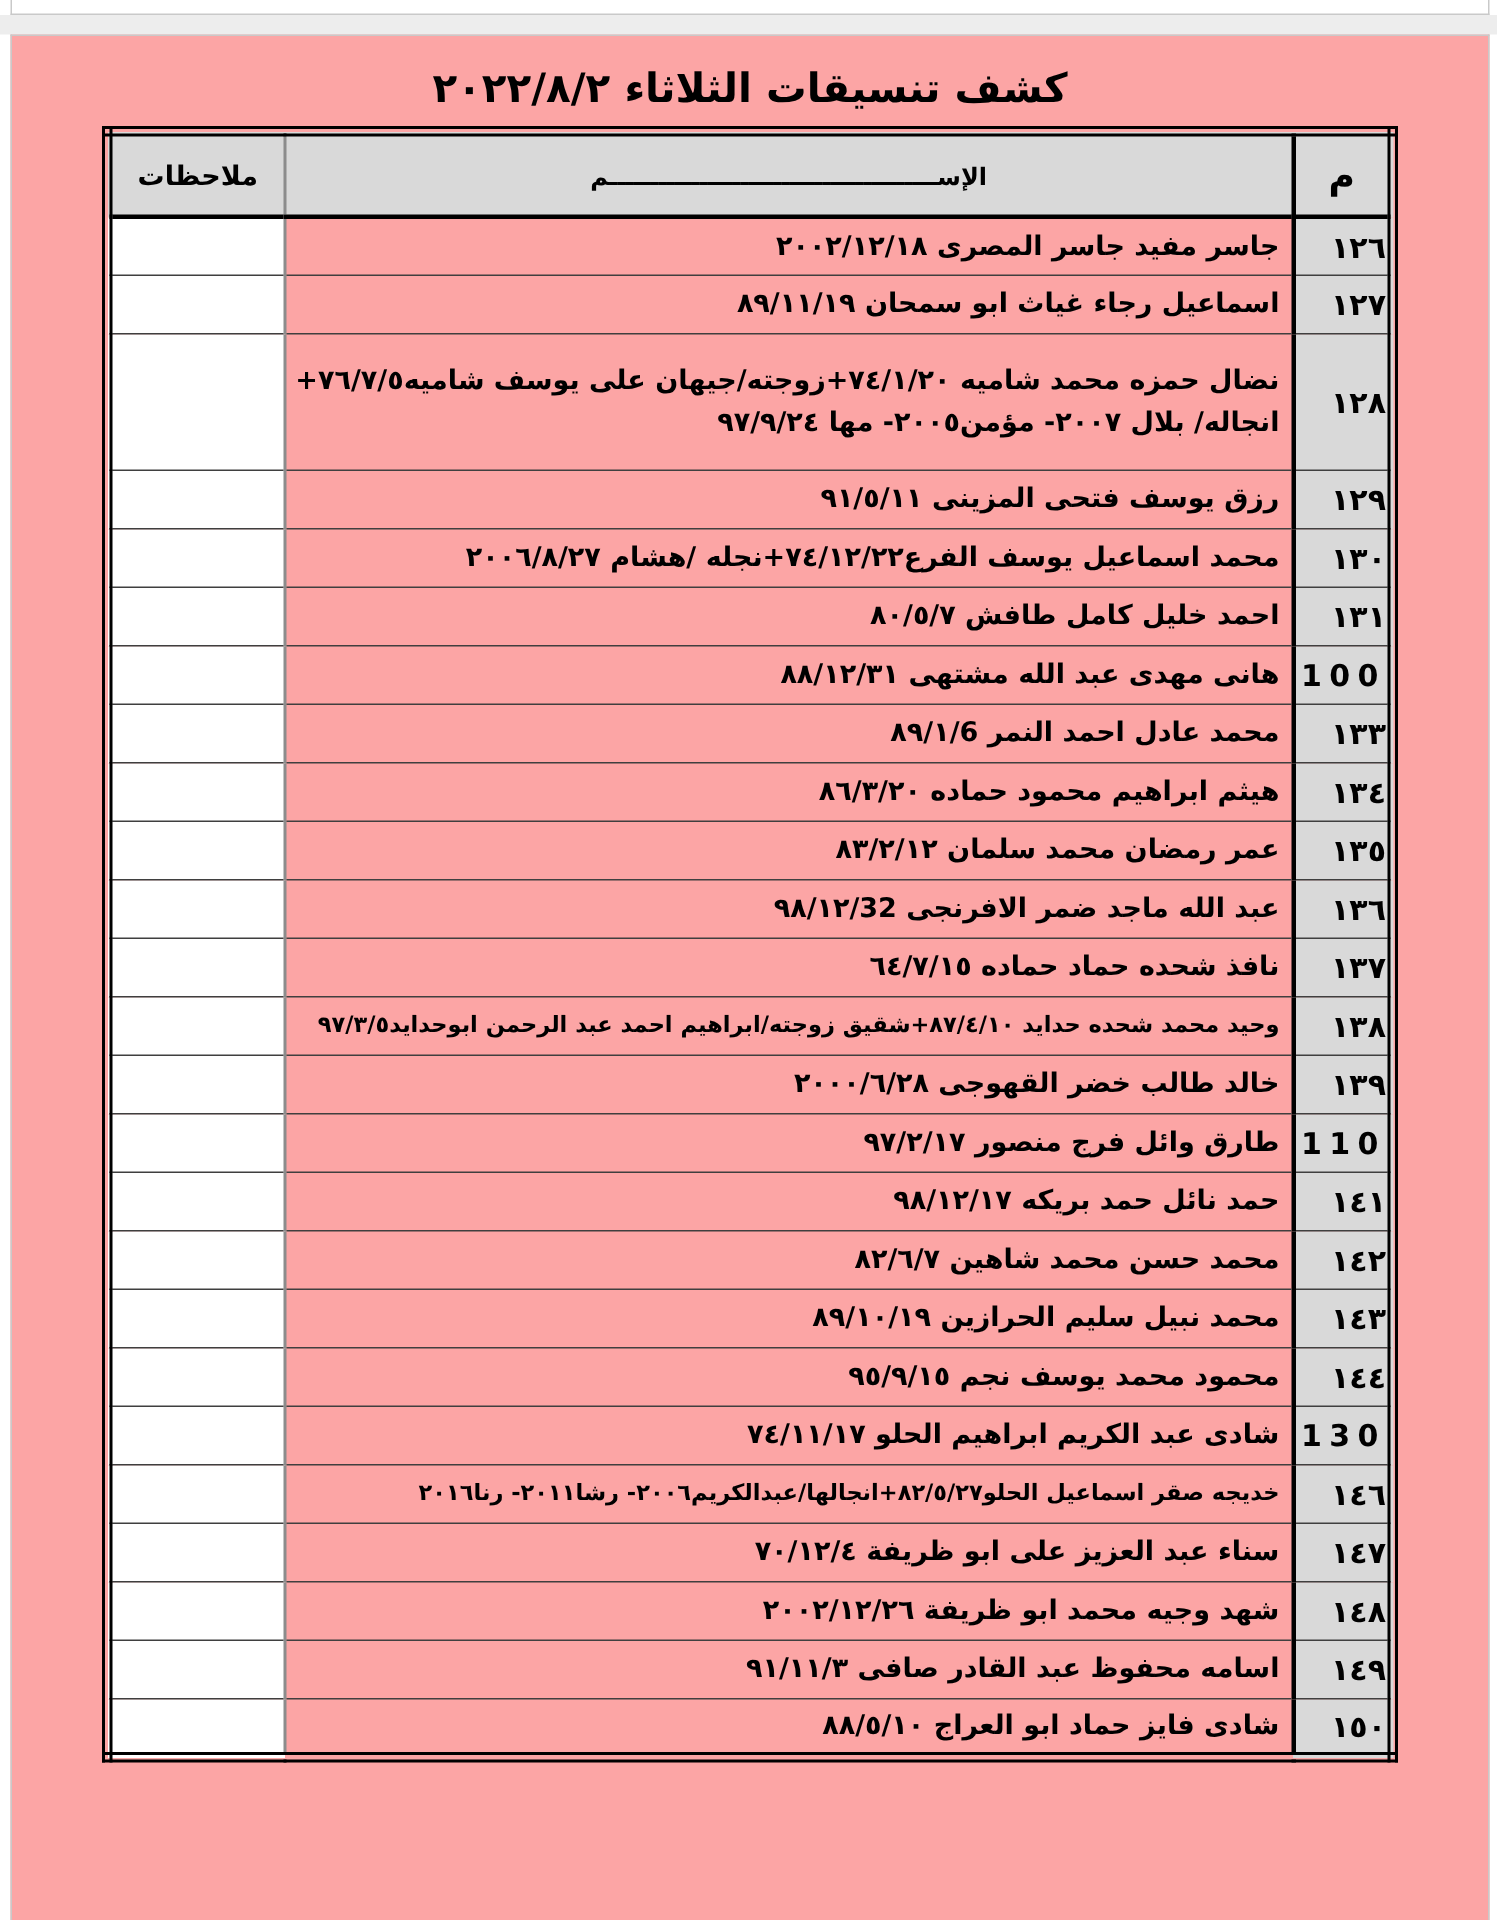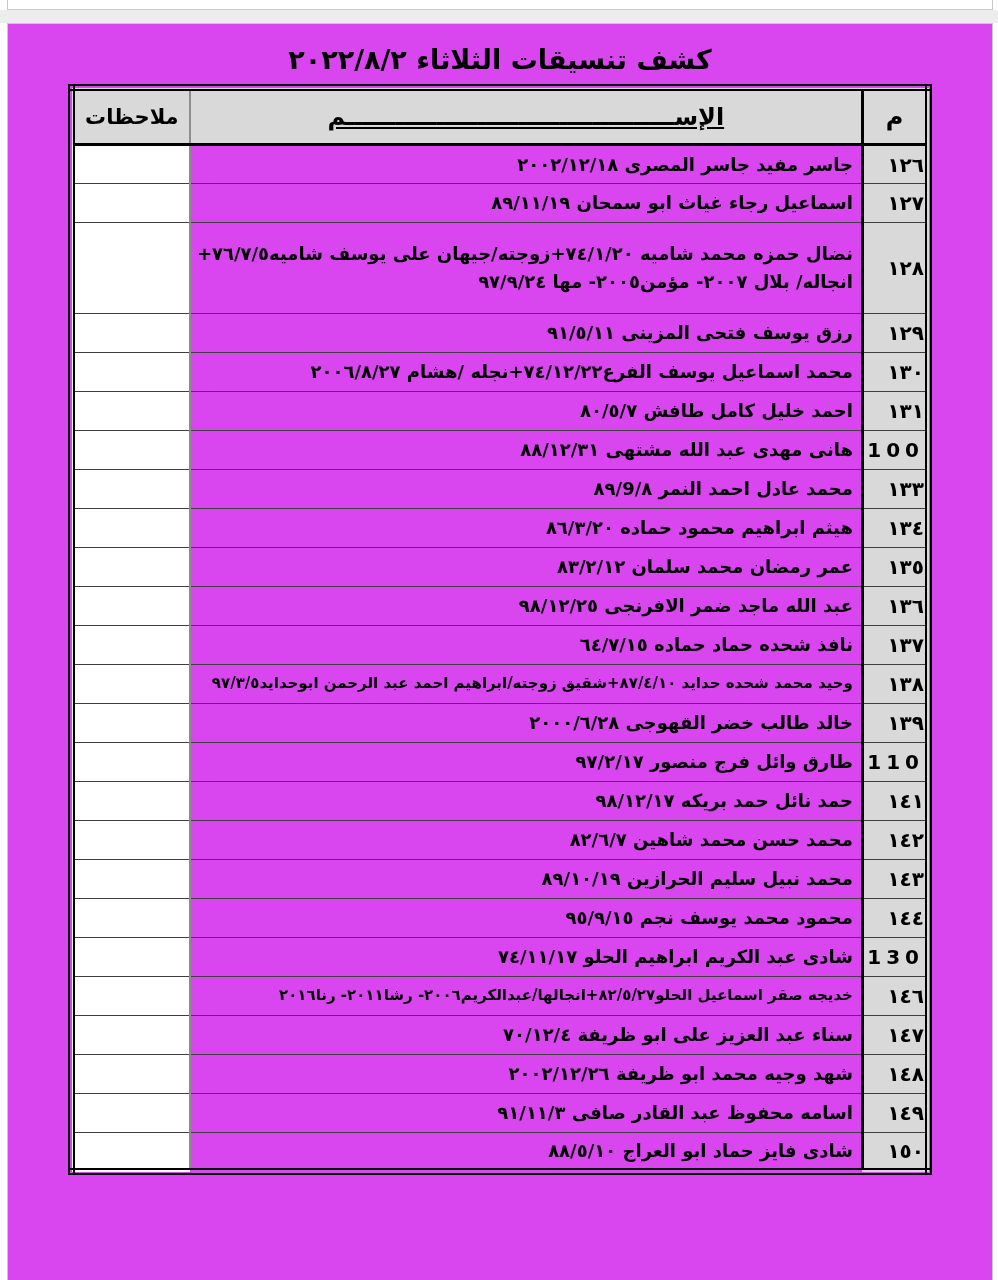--- a/index.html
+++ b/index.html
@@ -11,21 +11,21 @@
   
   .prev-page{
     height:9px;margin:0 5px 0 7px;
     border-left:1px solid #c9c9c9;border-right:1px solid #c9c9c9;border-bottom:1px solid #c9c9c9;
     background:#ffffff;
   }
   .page-gap{height:13px;background:#ededed;}
   .page{
     margin:0 5px 0 7px;height:1257px;
     border:1px solid #c9c9c9;border-bottom:none;
-    background:#d946ef;
+    background:#fca5a5;
   }
   .doc-title{
     margin:0;padding-top:20px;
     direction:rtl;text-align:center;
     font-size:27px;font-weight:bold;color:#000;
     letter-spacing:0.5px;
   }
   table.roster{
     direction:rtl;
     width:864px;margin:9px auto 0;
@@ -35,22 +35,22 @@
   col.w-num{width:66px;}
   col.w-name{width:672px;}
   col.w-notes{width:118px;}
   thead th{
     background:#d9d9d9;
     border-bottom:3px solid #000;
     height:50px;font-weight:bold;color:#000;
     text-align:center;vertical-align:middle;
   }
   th.h-num{border-left:3px solid #000;font-size:24px;}
-  th.h-name{font-size:24px;text-decoration:underline;}
-  th.h-notes{border-right:2px solid #8c8c8c;font-size:21px;}
+  th.h-name{font-size:16px;}
+  th.h-notes{border-right:2px solid #8c8c8c;font-size:18px;}
   tbody tr{height:39px;}
   tbody tr.tall{height:91px;}
   tbody td{
     border-top:1px solid #3f3f3f;
     vertical-align:middle;color:#000;
   }
   td.c-num{
     background:#d9d9d9;border-left:3px solid #000;
     text-align:right;font-weight:bold;font-size:20px;letter-spacing:5px;
   }
@@ -116,36 +116,36 @@
           <td class="c-name">احمد خليل كامل طافش ٨٠/٥/٧</td>
           <td class="c-notes"></td>
         </tr>
         <tr>
           <td class="c-num">100</td>
           <td class="c-name">هانى مهدى عبد الله مشتهى ٨٨/١٢/٣١</td>
           <td class="c-notes"></td>
         </tr>
         <tr>
           <td class="c-num">١٣٣</td>
-          <td class="c-name">محمد عادل احمد النمر ٨٩/9/٨</td>
+          <td class="c-name">محمد عادل احمد النمر ٨٩/١/6</td>
           <td class="c-notes"></td>
         </tr>
         <tr>
           <td class="c-num">١٣٤</td>
           <td class="c-name">هيثم ابراهيم محمود حماده ٨٦/٣/٢٠</td>
           <td class="c-notes"></td>
         </tr>
         <tr>
           <td class="c-num">١٣٥</td>
           <td class="c-name">عمر رمضان محمد سلمان ٨٣/٢/١٢</td>
           <td class="c-notes"></td>
         </tr>
         <tr>
           <td class="c-num">١٣٦</td>
-          <td class="c-name">عبد الله ماجد ضمر الافرنجى ٩٨/١٢/٢٥</td>
+          <td class="c-name">عبد الله ماجد ضمر الافرنجى ٩٨/١٢/32</td>
           <td class="c-notes"></td>
         </tr>
         <tr>
           <td class="c-num">١٣٧</td>
           <td class="c-name">نافذ شحده حماد حماده ٦٤/٧/١٥</td>
           <td class="c-notes"></td>
         </tr>
         <tr class="small">
           <td class="c-num">١٣٨</td>
           <td class="c-name">وحيد محمد شحده حدايد ٨٧/٤/١٠+شقيق زوجته/ابراهيم احمد عبد الرحمن ابوحدايد٩٧/٣/٥</td>

